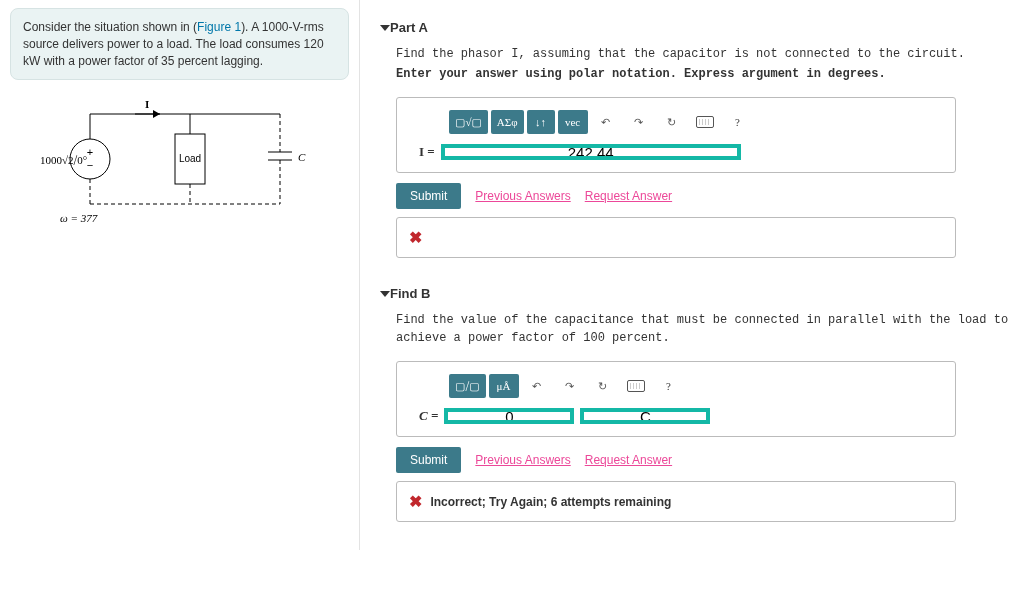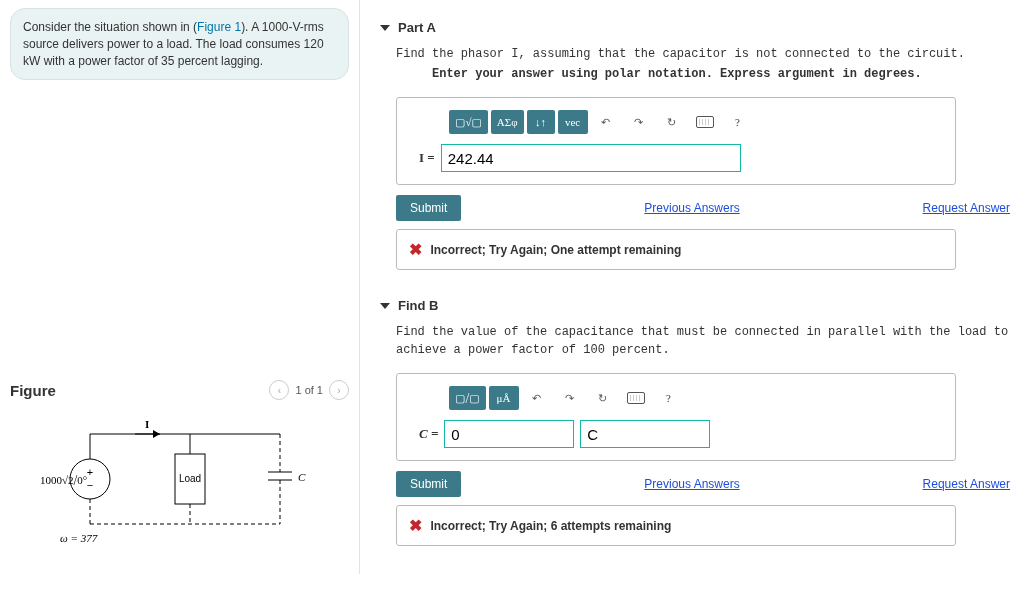--- a/index.html
+++ b/index.html
@@ -1,66 +1,58 @@
 <!DOCTYPE html>
 <html><head>
 <meta charset="utf-8">
 <style>
 * { box-sizing: border-box; margin: 0; padding: 0; }
 body { font-family: Arial, Helvetica, sans-serif; font-size: 12px; color: #333; background: #fff; }
 .wrap { display: flex; width: 1024px; }
 .left { width: 360px; padding: 8px 10px 0 10px; border-right: 1px solid #e3e3e3; }
 .right { flex: 1; padding: 10px 14px; }
-.problem-box { background: #eaf3f3; border: 1px solid #d6e3e3; border-radius: 15px; padding: 10px 12px; font-size: 12px; line-height: 1.4; }
+.problem-box { background: #eaf3f3; border: 1px solid #d6e3e3; border-radius: 8px; padding: 10px 12px; font-size: 12px; line-height: 1.4; }
 .problem-box a.figlink { color: #0077aa; text-decoration: none; }
 .fig-header { display: flex; align-items: center; justify-content: space-between; margin-top: 300px; margin-bottom: 10px; }
 .fig-title { font-size: 15px; font-weight: bold; }
 .fig-nav { display: flex; align-items: center; gap: 6px; font-size: 11px; color: #555; }
 .nav-circ { width: 20px; height: 20px; border: 1px solid #ccc; border-radius: 50%; display: flex; align-items: center; justify-content: center; color: #aaa; font-size: 10px; }
 .fig-canvas { display: flex; justify-content: center; margin-top: 14px; }
-.part-head { display: flex; align-items: center; gap: 8px; font-weight: bold; font-size: 13px; padding: 10px 0 6px 6px; }
+.part-head { display: flex; align-items: center; font-weight: bold; font-size: 13px; padding: 10px 0 6px 6px; }
 .caret { width: 0; height: 0; border-left: 5px solid transparent; border-right: 5px solid transparent; border-top: 6px solid #333; }
 .qtext { font-size: 12px; line-height: 1.5; padding: 4px 0 4px 22px; font-family: Liberation Mono, monospace; }
-.qtext .bold { font-weight: bold; display: block; margin-top: 2px; margin-left: 36px; }
+.qtext .bold { font-weight: bold; display: block; margin-top: 2px; }
 .answer-box { border: 1px solid #bbb; border-radius: 3px; margin: 10px 0 6px 22px; padding: 12px; width: 560px; }
 .toolbar { display: flex; gap: 3px; align-items: center; margin-bottom: 10px; padding-left: 40px; }
 .tb { background: #3c7a8a; color: #fff; height: 24px; min-width: 30px; display: flex; align-items: center; justify-content: center; border-radius: 2px; font-size: 11px; padding: 0 6px; font-family: 'Times New Roman', serif; }
 .tb.light { background: transparent; color: #333; border: none; }
 .tb.sq { min-width: 28px; }
 .tb.ghost { background: transparent; color: #555; }
 .eq-row { display: flex; align-items: center; gap: 6px; padding-left: 10px; }
 .eq-label { font-family: 'Times New Roman', serif; font-weight: bold; font-size: 13px; }
-.eq-input { height: 28px; border: 1px solid #14b8a6; padding: 0 6px; font-size: 15px; }
+.eq-input { height: 16px; border: 4px solid #14b8a6; padding: 0 6px; font-size: 15px; text-align: center; }
 .eq-input.main { width: 300px; }
 .eq-input.short { width: 130px; }
-.submit-row { display: flex; align-items: center; gap: 14px; margin: 10px 0 8px 22px; justify-content: space-between; }
+.submit-row { display: flex; align-items: center; gap: 14px; margin: 10px 0 8px 22px; }
 .submit-btn { background: #3c7a8a; color: #fff; border: none; padding: 6px 14px; font-size: 12px; border-radius: 2px; cursor: pointer; }
-.link { color: #1d4ed8; font-size: 12px; text-decoration: underline; cursor: pointer; }
+.link { color: #ec4899; font-size: 12px; text-decoration: underline; cursor: pointer; }
 .feedback { border: 1px solid #bbb; border-radius: 3px; margin: 6px 0 18px 22px; padding: 10px 12px; width: 560px; font-weight: bold; font-size: 12px; display: flex; align-items: center; gap: 8px; }
 .x-icon { color: #c1272d; font-size: 16px; font-weight: bold; }
 .kbd-icon { display: inline-block; width: 18px; height: 12px; border: 1px solid #555; border-radius: 2px; position: relative; }
 .kbd-icon::after { content: ""; position: absolute; top: 2px; left: 2px; right: 2px; bottom: 2px; background: repeating-linear-gradient(90deg,#555 0 1px,transparent 1px 3px); opacity: 0.3; }
 </style>
 </head>
 <body>
 
 <div class="wrap">
   <div class="left">
     <div class="problem-box">
       <span>Consider the situation shown in (</span><a href="#" class="figlink">Figure 1</a><span>). A 1000-V-rms source delivers power to a load. The load consumes 120 kW with a power factor of 35 percent lagging.</span>
     </div>
 
-    <div class="fig-header">
-      <div class="fig-title">Figure</div>
-      <div class="fig-nav">
-        <span class="nav-circ">‹</span>
-        <span>1 of 1</span>
-        <span class="nav-circ">›</span>
-      </div>
-    </div>
 
     <div class="fig-canvas">
       <svg width="280" height="140" viewBox="0 0 280 140">
         <line x1="50" y1="20" x2="240" y2="20" stroke="#000"></line>
         <line x1="50" y1="110" x2="240" y2="110" stroke="#000" stroke-dasharray="4 3"></line>
         <line x1="50" y1="20" x2="50" y2="45" stroke="#000"></line>
         <line x1="50" y1="85" x2="50" y2="110" stroke="#000" stroke-dasharray="4 3"></line>
         <circle cx="50" cy="65" r="20" fill="none" stroke="#000"></circle>
         <text x="50" y="62" text-anchor="middle" font-size="11">+</text>
         <text x="50" y="75" text-anchor="middle" font-size="11">−</text>
@@ -110,21 +102,20 @@
         <input class="eq-input main" value="242.44" style="">
       </div>
     </div>
     <div class="submit-row">
       <button class="submit-btn">Submit</button>
       <span class="link">Previous Answers</span>
       <span class="link">Request Answer</span>
     </div>
     <div class="feedback">
       <span class="x-icon">✖</span>
-      <span>Incorrect; Try Again; One attempt remaining</span>
     </div>
 
     <div class="part-head">
       <span class="caret"></span>
       <span>Find B</span>
     </div>
     <div class="qtext">
       <span>Find the value of the capacitance that must be connected in parallel with the load to achieve a power factor of 100 percent.</span>
     </div>
     <div class="answer-box">

